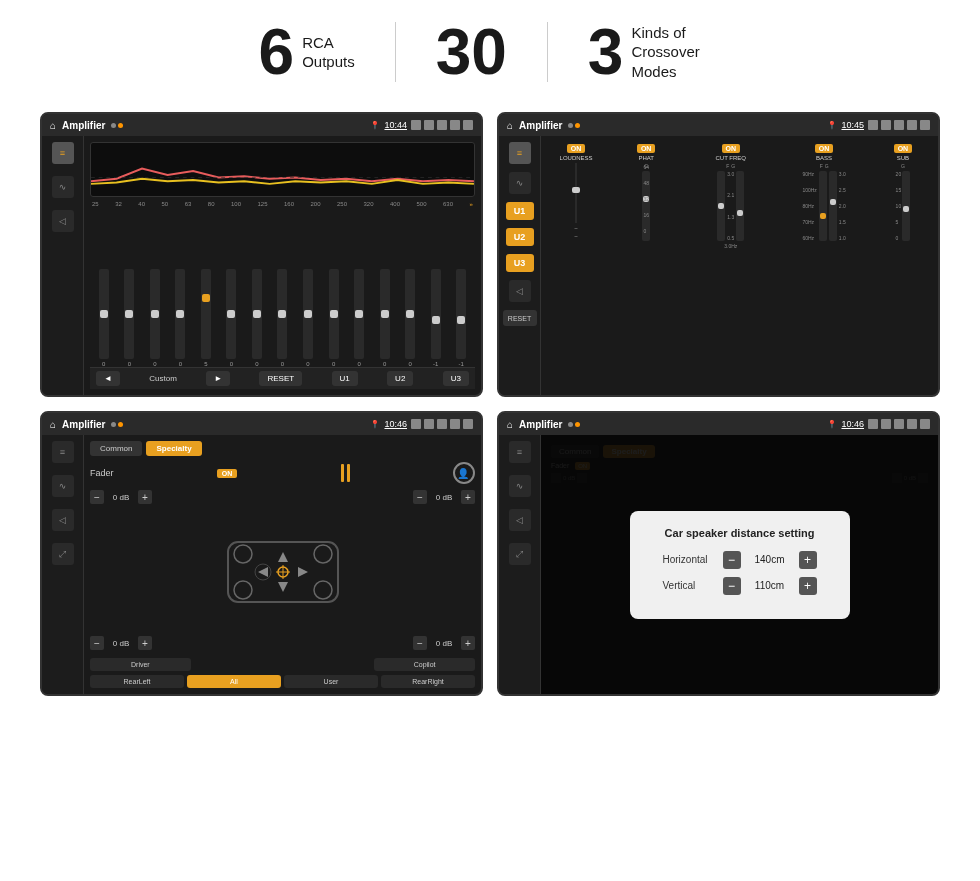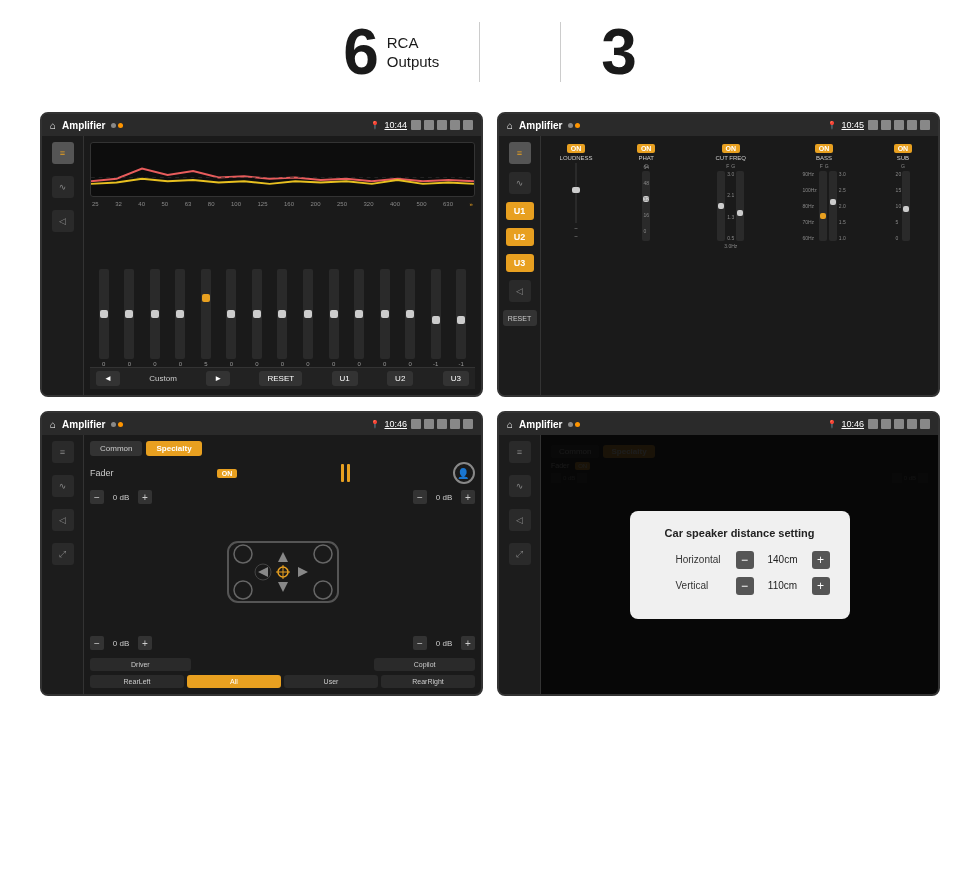--- a/index.html
+++ b/index.html
@@ -406,21 +406,21 @@
     .dialog-title {
       font-size: 11px;
       font-weight: bold;
       color: #222;
       margin-bottom: 12px;
       text-align: center;
     }
     .dialog-row {
       display: flex;
       align-items: center;
-      justify-content: flex-end;
+      justify-content: center;
       margin-bottom: 8px;
     }
     .dialog-row-label {
       font-size: 10px;
       color: #333;
       min-width: 60px;
     }
     .dialog-control {
       display: flex;
       align-items: center;
@@ -468,24 +468,26 @@
 <div class="page-wrapper">
 
 
   <div class="stats-row">
     <div class="stat-item">
       <span class="stat-number">6</span>
       <span class="stat-label"><span>RCA</span><br><span>Outputs</span></span>
     </div>
     <div class="stat-divider"></div>
     <div class="stat-item">
+      <span class="stat-number">30</span>
     </div>
     <div class="stat-divider"></div>
     <div class="stat-item">
       <span class="stat-number">3</span>
+      <span class="stat-label"><span>Kinds of</span><br><span>Crossover Modes</span></span>
     </div>
   </div>
 
   <div class="screenshots-grid">
 
     <div class="screen-card">
       <div class="status-bar">
         <div class="status-left">
           <span class="icon-home">⌂</span>
           <span class="status-app-name">Amplifier</span>

